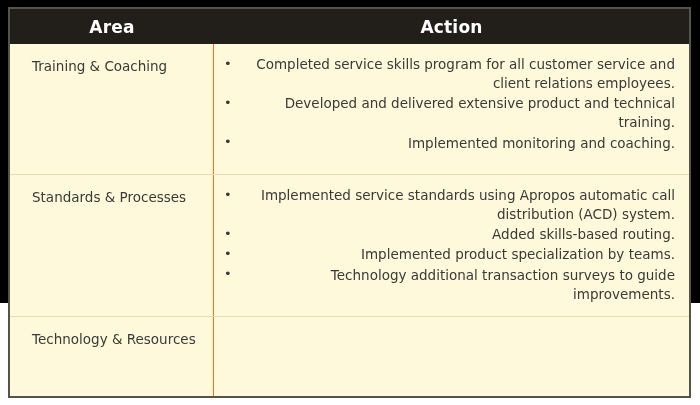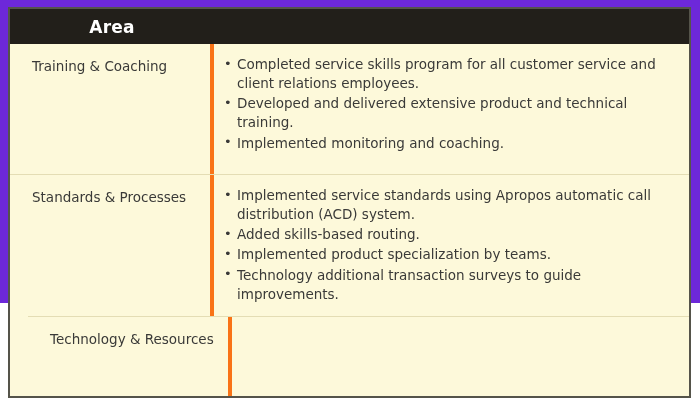--- a/index.html
+++ b/index.html
@@ -12,21 +12,21 @@
     width: 700px;
     height: 405px;
     font-family: "DejaVu Sans", "Liberation Sans", sans-serif;
     overflow: hidden;
   }
 
   #page {
     position: relative;
     width: 700px;
     height: 303px;
-    background: #6d28d9;
+    background: #000000;
   }
 
   
   #table-frame {
     position: absolute;
     left: 8px;
     top: 7px;
     width: 683px;
     height: 391px;
     box-sizing: border-box;
@@ -67,21 +67,21 @@
     background: #fdf9da;
   }
   .trow:first-child {
     border-top: none;
   }
 
   .td-area {
     width: 204px;
     flex: 0 0 204px;
     box-sizing: border-box;
-    border-right: 4px solid #f97316;
+    border-right: 1px solid #f97316;
     padding: 13px 8px 10px 22px;
     font-size: 13.5px;
     color: #3a3a38;
     line-height: 1.35;
     font-family: "DejaVu Sans", "Liberation Sans", sans-serif;
   }
 
   .td-action {
     flex: 1 1 auto;
     box-sizing: border-box;
@@ -89,50 +89,52 @@
     font-size: 13.5px;
     color: #3a3a38;
     line-height: 1.42;
     font-family: "DejaVu Sans", "Liberation Sans", sans-serif;
   }
 
   ul.bullets {
     list-style: none;
     margin: 0;
     padding: 0;
+    text-align: right;
   }
   ul.bullets > li {
     position: relative;
     padding-left: 13px;
     margin: 0 0 1px 0;
   }
   ul.bullets > li::before {
     content: "\2022";
     position: absolute;
     left: 0;
     top: -0.5px;
     font-size: 13px;
     line-height: inherit;
     color: #3a3a38;
   }
 
   
   .row-1 { min-height: 130px; }
   .row-2 { min-height: 140px; }
-  .row-3 { min-height: 84px; margin-left: 18px; }
+  .row-3 { min-height: 84px; }
 </style>
 </head>
 <body>
 
 <div id="page">
 
   <div id="table-frame">
 
     <div class="thead">
       <div class="th th-area">Area</div>
+      <div class="th th-action">Action</div>
     </div>
 
     <div class="tbody">
 
       <div class="trow row-1">
         <div class="td-area">Training &amp; Coaching</div>
         <div class="td-action">
           <ul class="bullets">
             <li>Completed service skills program for all customer service and client relations employees.</li>
             <li>Developed and delivered extensive product and technical training.</li>

